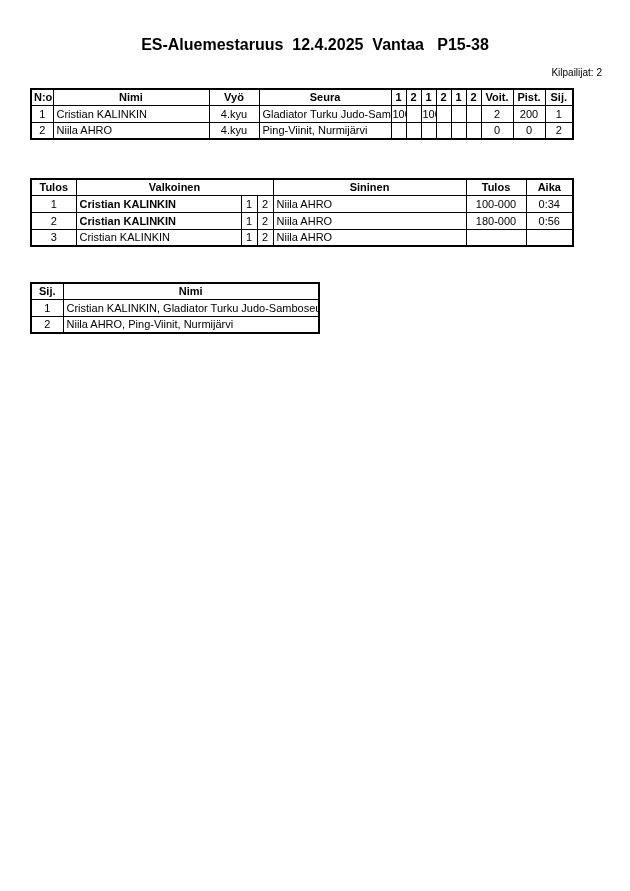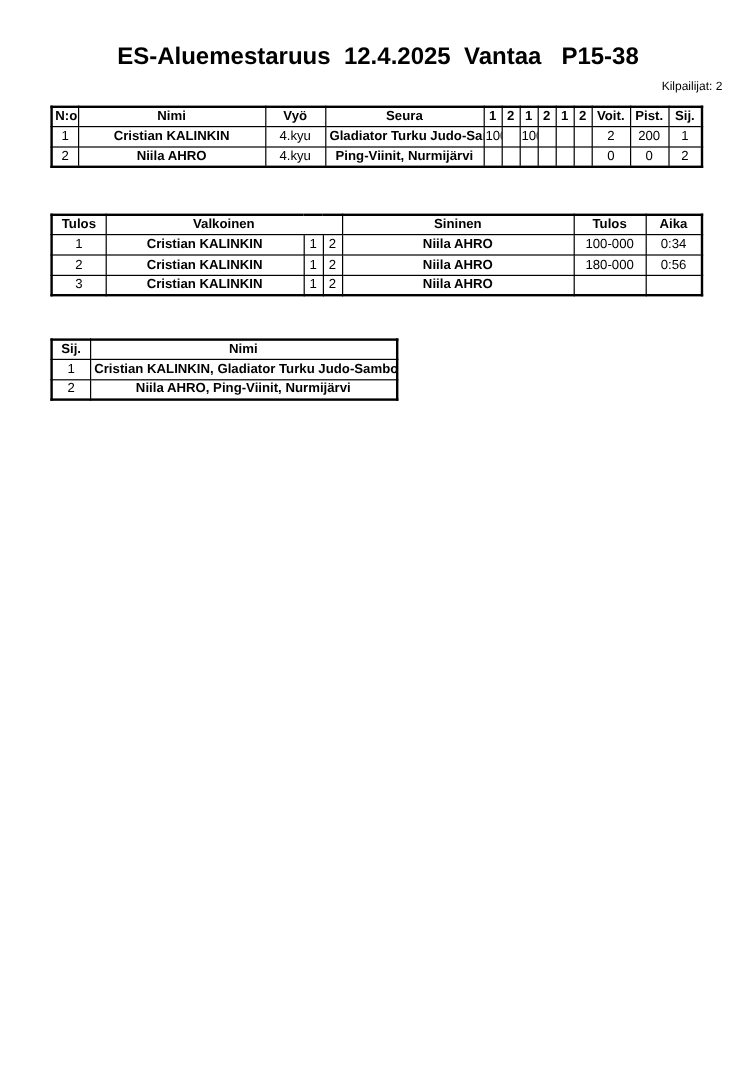--- a/index.html
+++ b/index.html
@@ -7,41 +7,41 @@
   body {
     width: 630px; height: 891px;
     font-family: "Liberation Sans", sans-serif;
     color: #000;
     position: relative;
   }
   .page { position: absolute; left: 0; top: 0; width: 630px; height: 891px; background: #fff; }
 
   .doc-title {
     position: absolute; top: 36px; left: 0; width: 630px;
-    text-align: center; font-size: 20px; font-weight: bold;
+    text-align: center; font-size: 16px; font-weight: bold;
     white-space: pre;
   }
   .section-heading { position: absolute; font-size: 12px; font-weight: bold; text-align: center; }
   .heading-competitors { top: 64px; left: 30px; width: 460px; }
   .heading-matches    { top: 160px; left: 30px; width: 542px; margin-top: 24px; }
   .heading-results    { top: 264px; left: 30px; width: 288px; }
   .count-label { position: absolute; top: 67px; right: 28px; font-size: 10px; }
 
   table { border-collapse: collapse; table-layout: fixed; background: #fff; }
   table, th, td { border: 1px solid #000; }
-  table { border: 2px solid #000; margin-left: 12px; }
+  table { border: 2px solid #000; }
   th { font-size: 11px; font-weight: bold; height: 16px; text-align: center; padding: 0 2px; overflow: hidden; white-space: nowrap; }
   td { font-size: 11px; height: 17px; padding: 0 3px; overflow: hidden; white-space: nowrap; }
 
   .tbl-competitors { position: absolute; top: 88px; left: 30px; width: 543px; }
   .tbl-matches     { position: absolute; top: 178px; left: 30px; width: 543px; }
   .tbl-results     { position: absolute; top: 282px; left: 30px; width: 289px; }
 
   td.center { text-align: center; padding: 0 1px; }
-  td.left { text-align: center; font-weight: bold; }
+  td.left { text-align: left; }
   .bold { font-weight: bold; }
 </style>
 </head>
 <body>
 
 <div class="page">
 
   <div class="doc-title">ES-Aluemestaruus  12.4.2025  Vantaa   P15-38</div>
 
   <div class="count-label">Kilpailijat: 2</div>

